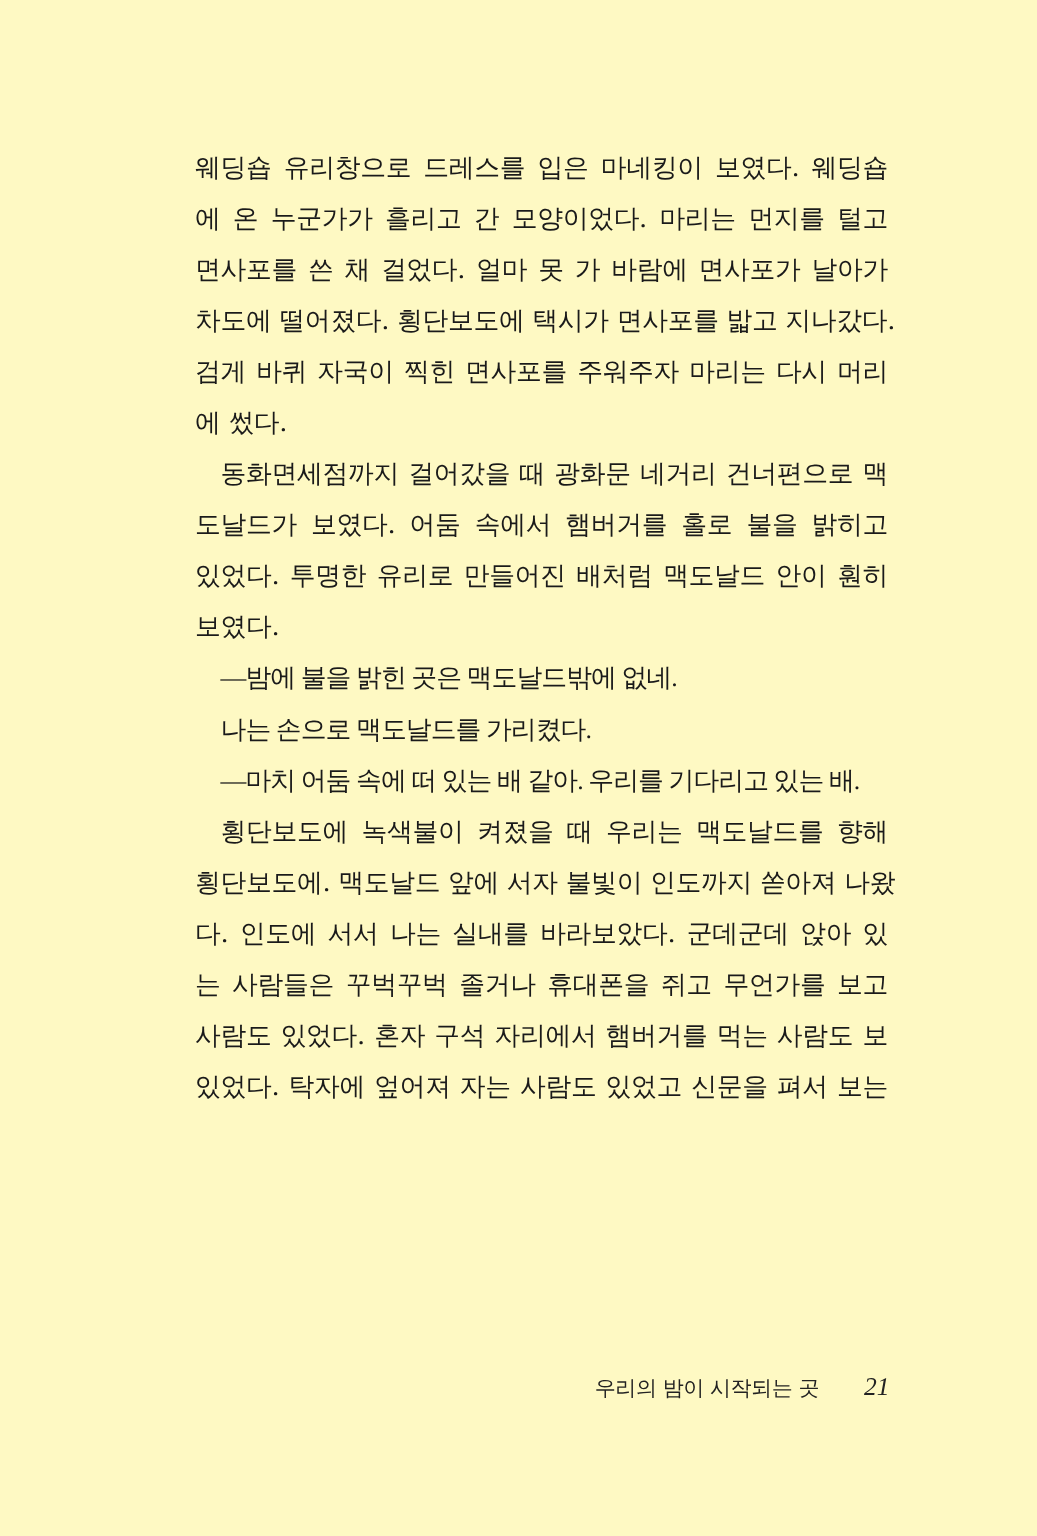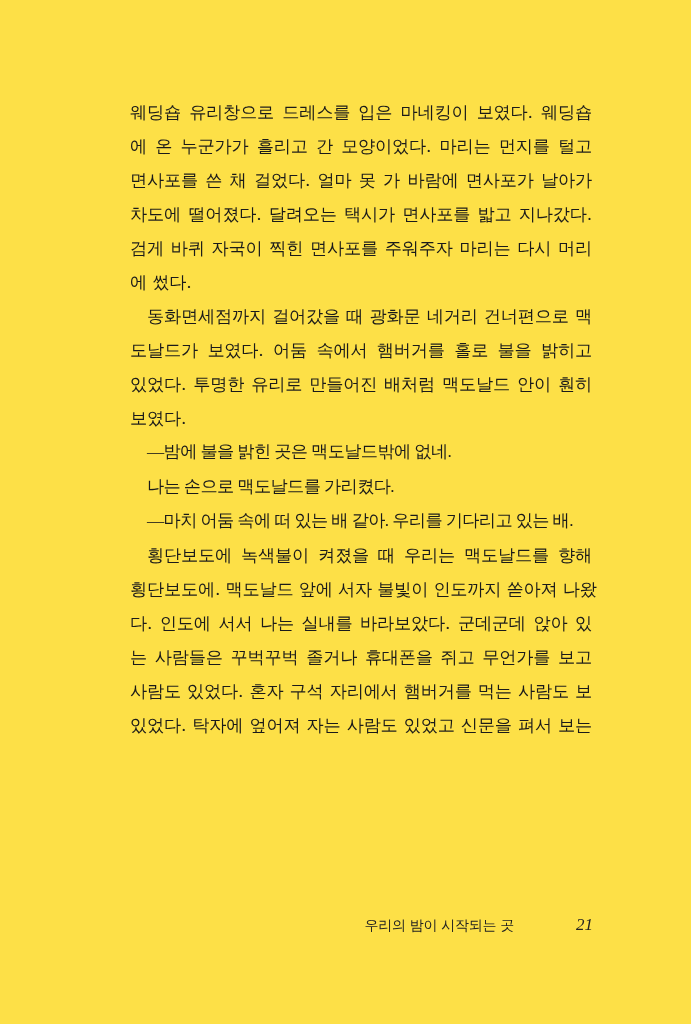--- a/index.html
+++ b/index.html
@@ -13,21 +13,21 @@
     position: relative;
     overflow: hidden;
     font-family: "DejaVu Serif", "Liberation Serif", serif;
     color: #1a1a1a;
   }
   .page {
     position: absolute;
     left: 0; top: 0;
     width: 691px;
     height: 1024px;
-    background: #fde047;
+    background: #fef9c3;
   }
   .body-text {
     position: absolute;
     left: 130px;
     top: 95px;
     width: 462px;
   }
   .line {
     display: block;
     height: 34.05px;
@@ -61,33 +61,32 @@
     color: #222;
   }
   .footer-title {
     font-size: 14px;
     letter-spacing: -0.3px;
   }
   .page-number {
     font-family: "Liberation Serif", "DejaVu Serif", serif;
     font-style: italic;
     font-size: 17px;
-    margin-left: 32px;
   }
 </style>
 </head>
 <body>
 
 <div class="page">
   <div class="body-text">
 
     <span class="line">웨딩숍 유리창으로 드레스를 입은 마네킹이 보였다. 웨딩숍</span>
     <span class="line">에 온 누군가가 흘리고 간 모양이었다. 마리는 먼지를 털고</span>
     <span class="line">면사포를 쓴 채 걸었다. 얼마 못 가 바람에 면사포가 날아가</span>
-    <span class="line">차도에 떨어졌다. 달려오는 택시가 면사포를 밟고 지나갔다.</span>
+    <span class="line">차도에 떨어졌다. 횡단보도에 택시가 면사포를 밟고 지나갔다.</span>
     <span class="line">검게 바퀴 자국이 찍힌 면사포를 주워주자 마리는 다시 머리</span>
     <span class="line last">에 썼다.</span>
 
     <span class="line indent">동화면세점까지 걸어갔을 때 광화문 네거리 건너편으로 맥</span>
     <span class="line">도날드가 보였다. 어둠 속에서 햄버거를 홀로 불을 밝히고</span>
     <span class="line">있었다. 투명한 유리로 만들어진 배처럼 맥도날드 안이 훤히</span>
     <span class="line last">보였다.</span>
 
     <span class="line dialogue">—밤에 불을 밝힌 곳은 맥도날드밖에 없네.</span>
     <span class="line dialogue">나는 손으로 맥도날드를 가리켰다.</span>

